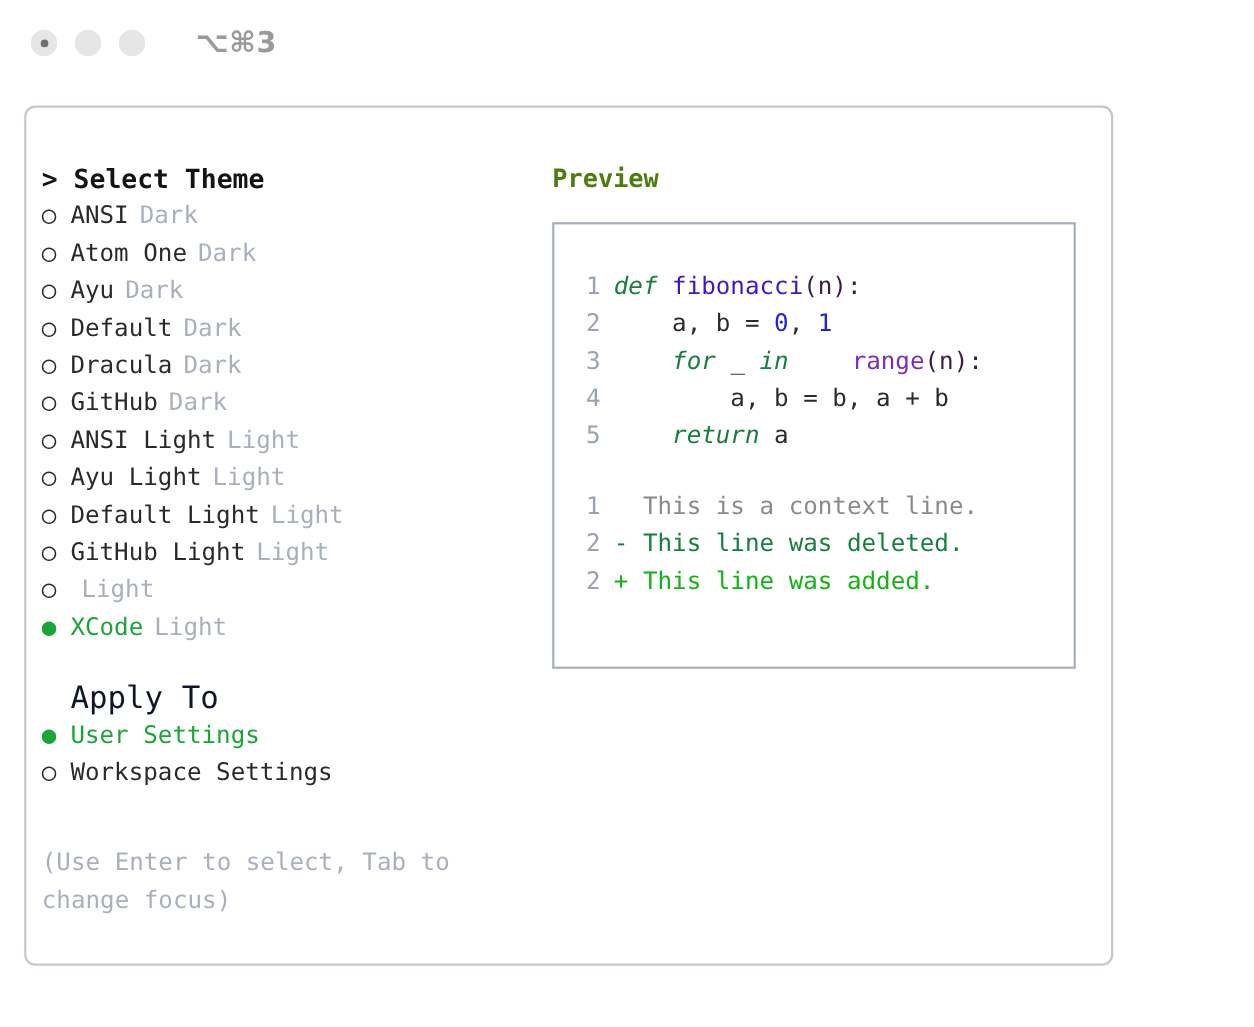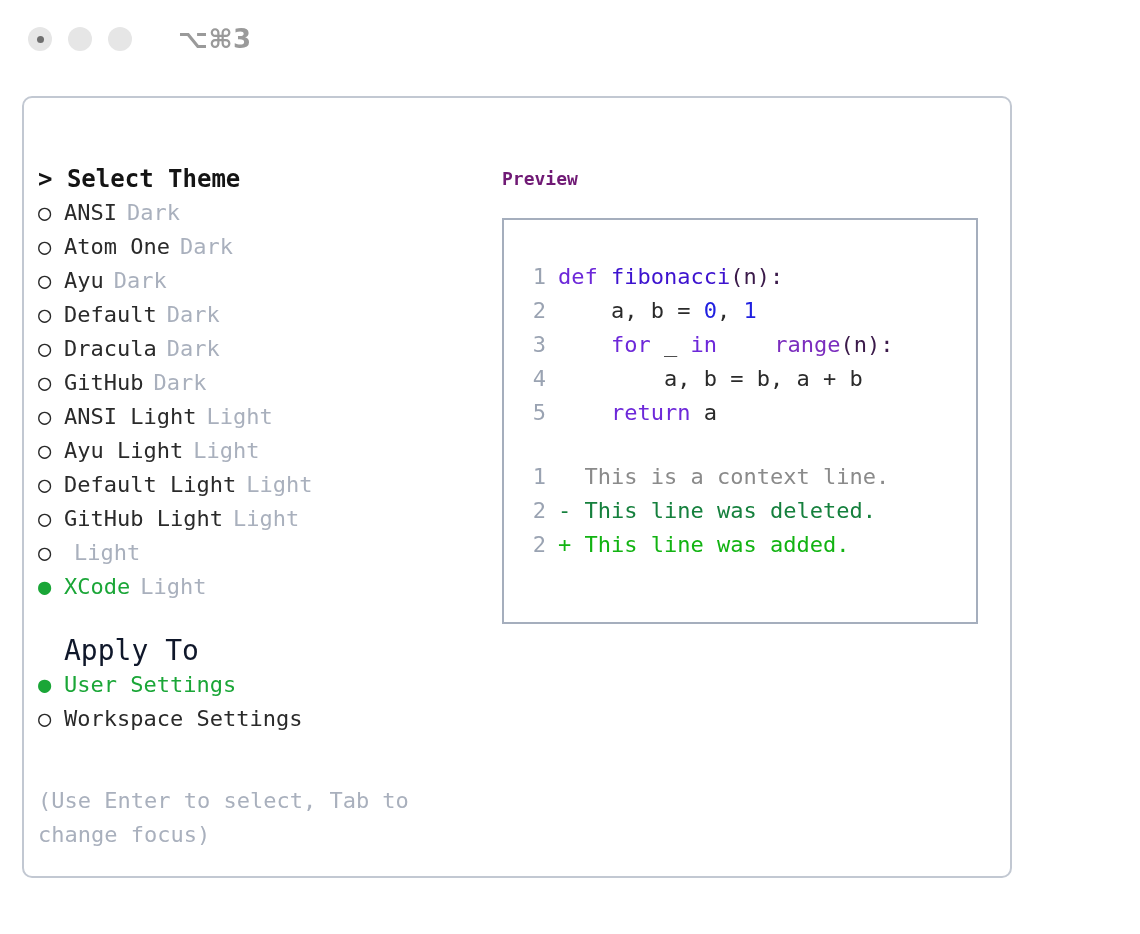--- a/index.html
+++ b/index.html
@@ -73,21 +73,21 @@
     width: 990px;
     height: 782px;
     border: 2px solid #c2c8d2;
     border-radius: 10px;
     background: #ffffff;
     box-sizing: border-box;
   }
 
   .panel-inner {
     position: absolute;
-    left: 0; top: 16px;
+    left: 0; top: 0;
     width: 100%;
     height: 100%;
   }
 
   
   .left-col {
     position: absolute;
     left: 14px;
     top: 48px;
     width: 440px;
@@ -146,23 +146,23 @@
   }
 
   
   .right-col {
     position: absolute;
     left: 478px;
     top: 48px;
     width: 490px;
   }
   .preview-title {
-    font-size: 18px;
+    font-size: 23px;
     font-weight: bold;
-    color: #701a75;
+    color: #4d7c0f;
     line-height: 34px;
     white-space: pre;
   }
 
   .preview-box {
     margin-top: 22px;
     width: 476px;
     height: 406px;
     border: 2px solid #a5aebd;
     background: #ffffff;
@@ -182,21 +182,21 @@
   .ln {
     display: inline-block;
     width: 26px;
     flex: 0 0 26px;
     text-align: right;
     color: #9aa3b2;
     margin-right: 12px;
   }
   .code-body { white-space: pre; }
 
-  .tok-kw   { color: #6d28d9; }
+  .tok-kw   { color: #15803d; font-style: italic; }
   .tok-fn   { color: #3d13cf; }
   .tok-call { color: #7b2dbe; margin-left: 44px; }
   .tok-num  { color: #2020e0; }
   .tok-pun  { color: #3b1a4a; }
   .tok-txt  { color: #2a2a2a; }
 
   .diff-gap { height: 30px; }
   .diff-ctx { color: #8a8a8a; }
   .diff-del { color: #15803d; }
   .diff-add { color: #12b312; }

